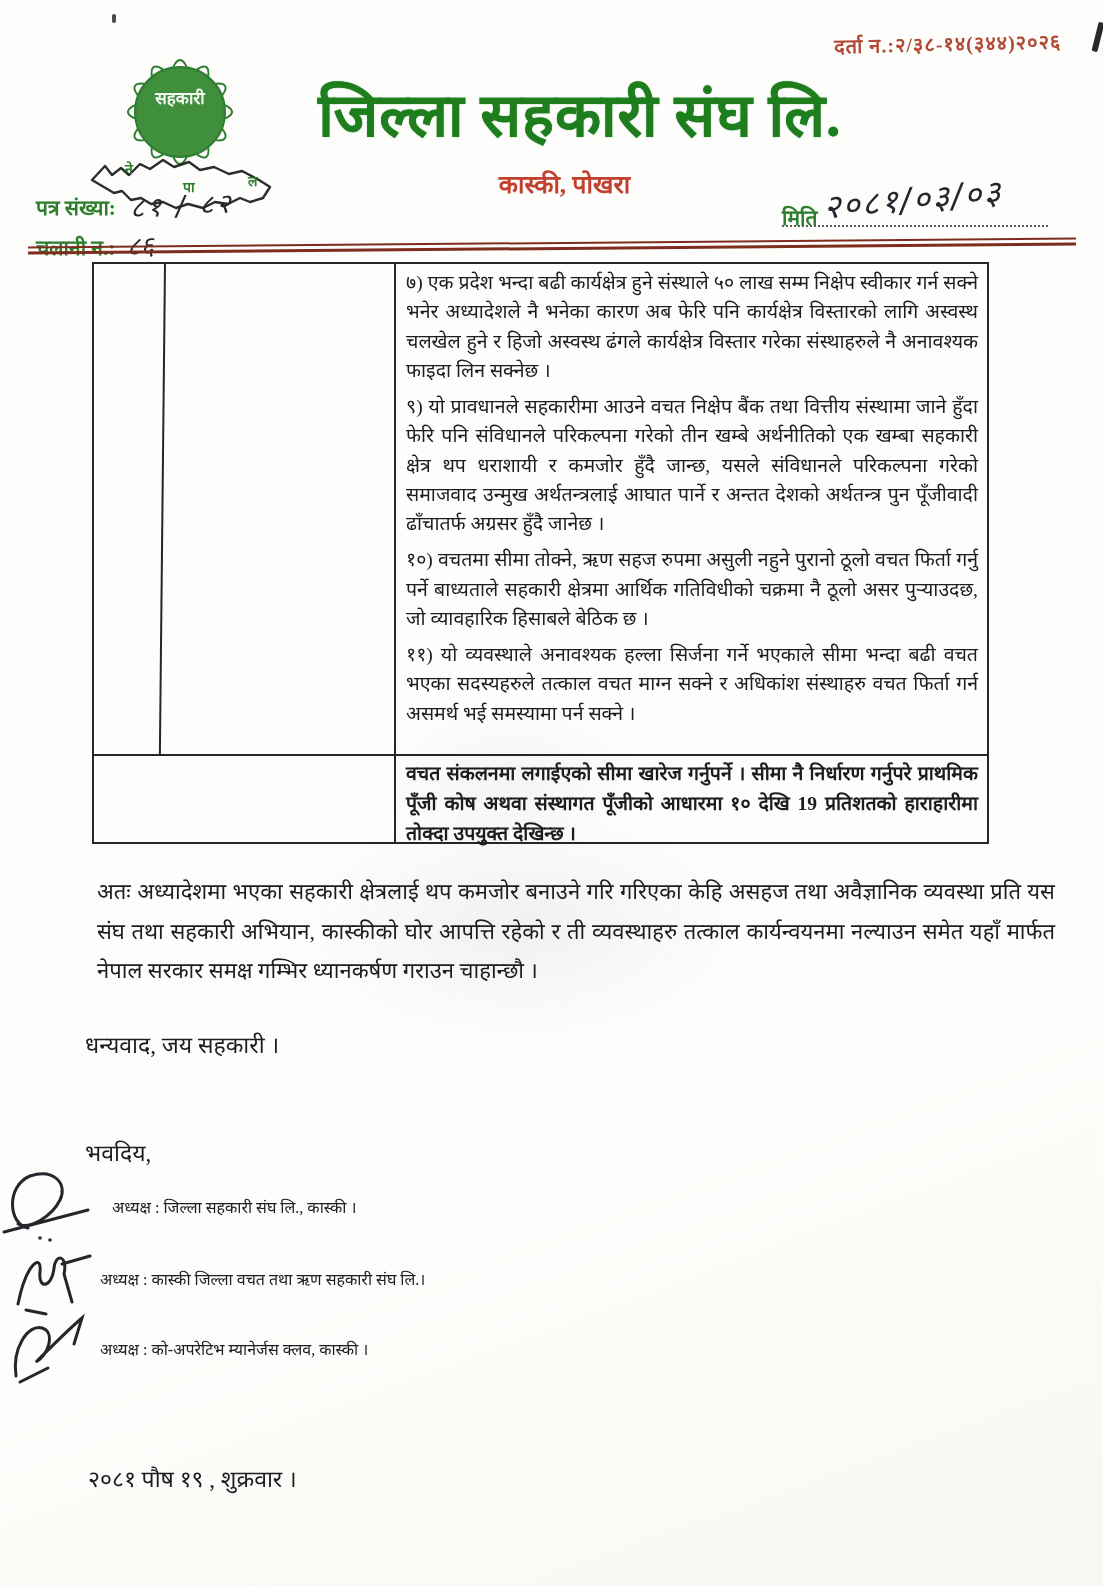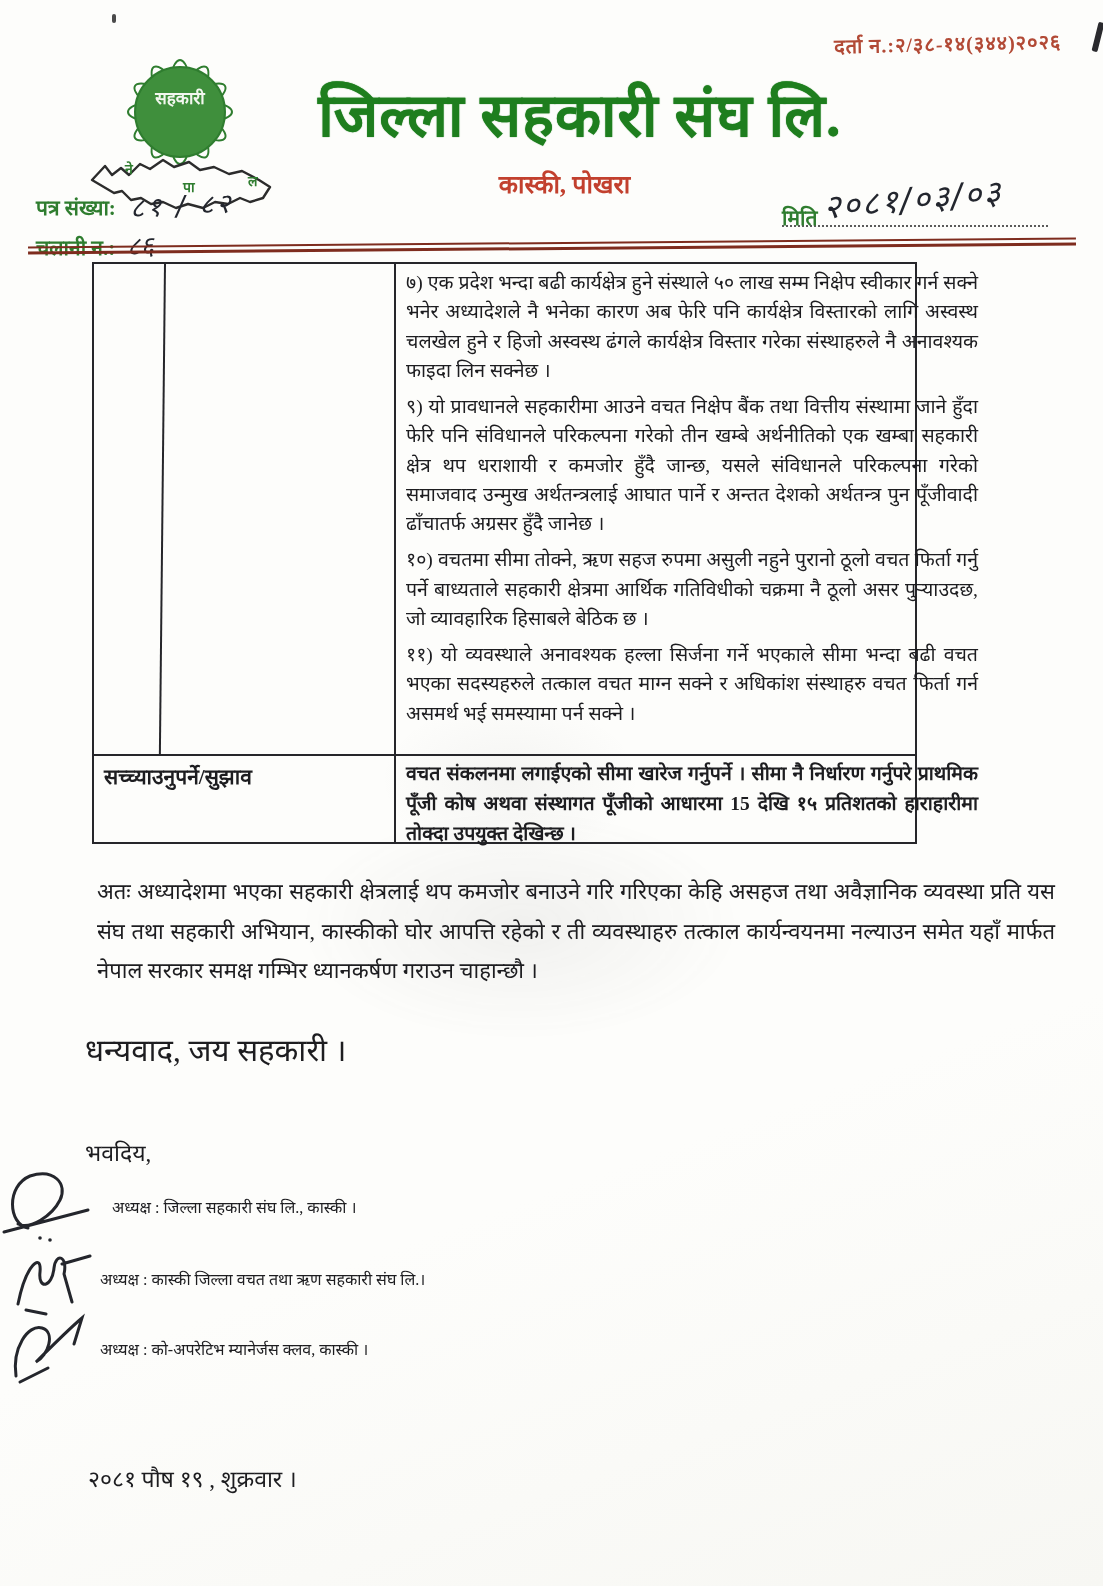--- a/index.html
+++ b/index.html
@@ -39,32 +39,32 @@
   .date-line .meta-label { position:relative; top:14px; }
   .date-line .hand { font-size:33px; letter-spacing:2px; display:inline-block; transform:rotate(-5deg); margin-left:2px; }
 
   .double-rule {
     top:242px; left:28px; width:1048px; height:8px;
     border-top:2px solid #7e2c1e; border-bottom:3px solid #7e2c1e;
     transform:rotate(-0.5deg);
   }
 
   
-  .doc-table { top:262px; left:92px; width:825px; height:582px; border:2px solid #26262a; }
+  .doc-table { top:262px; left:92px; width:897px; height:582px; border:2px solid #26262a; }
   .vline1 { position:absolute; left:70px; top:0; width:2px; height:490px; background:#26262a; transform:rotate(0.6deg); transform-origin:top; }
   .vline2 { position:absolute; left:300px; top:0; width:2px; height:578px; background:#26262a; }
   .hline  { position:absolute; left:0; top:490px; width:100%; height:2px; background:#26262a; }
   .points { position:absolute; left:312px; top:4px; width:572px; font-size:19.5px; line-height:1.5; }
   .points p { margin-bottom:7px; text-align:justify; }
   .suggest-label { position:absolute; left:10px; top:498px; width:285px; font-size:21px; font-weight:bold; }
   .suggest-text  { position:absolute; left:312px; top:495px; width:572px; font-size:19.5px; line-height:1.55; font-weight:bold; text-align:justify; }
 
   
   .closing { top:872px; left:85px; width:958px; font-size:22px; line-height:1.8; text-align:justify;margin-left:12px; }
-  .thanks  { top:1028px; left:85px; font-size:31px; }
+  .thanks  { top:1028px; left:85px; font-size:23px; }
   .regards { top:1136px; left:85px; font-size:23px;text-align:right; }
   .sig1-text { top:1196px; left:112px; }
   .sig2-text { top:1268px; left:100px; }
   .sig3-text { top:1338px; left:100px; }
   .sig-svg { stroke:#24262c; stroke-width:3; fill:none; stroke-linecap:round; }
   .footer-date { top:1462px; left:88px; font-size:23px; }
 
   .watermark {
     top:810px; left:300px; width:440px; height:230px; border-radius:50%;
     background:radial-gradient(closest-side, rgba(80,80,80,0.07), rgba(80,80,80,0));
@@ -134,22 +134,21 @@
     <div class="vline2"></div>
     <div class="hline"></div>
 
     <div class="points">
       <p>७) एक प्रदेश भन्दा बढी कार्यक्षेत्र हुने संस्थाले ५० लाख सम्म निक्षेप स्वीकार गर्न सक्ने भनेर अध्यादेशले नै भनेका कारण अब फेरि पनि कार्यक्षेत्र विस्तारको लागि अस्वस्थ चलखेल हुने र हिजो अस्वस्थ ढंगले कार्यक्षेत्र विस्तार गरेका संस्थाहरुले नै अनावश्यक फाइदा लिन सक्नेछ ।</p>
       <p>९) यो प्रावधानले सहकारीमा आउने वचत निक्षेप बैंक तथा वित्तीय संस्थामा जाने हुँदा फेरि पनि संविधानले परिकल्पना गरेको तीन खम्बे अर्थनीतिको एक खम्बा सहकारी क्षेत्र थप धराशायी र कमजोर हुँदै जान्छ, यसले संविधानले परिकल्पना गरेको समाजवाद उन्मुख अर्थतन्त्रलाई आघात पार्ने र अन्तत देशको अर्थतन्त्र पुन पूँजीवादी ढाँचातर्फ अग्रसर हुँदै जानेछ ।</p>
       <p>१०) वचतमा सीमा तोक्ने, ऋण सहज रुपमा असुली नहुने पुरानो ठूलो वचत फिर्ता गर्नु पर्ने बाध्यताले सहकारी क्षेत्रमा आर्थिक गतिविधीको चक्रमा नै ठूलो असर पुर्‍याउदछ, जो व्यावहारिक हिसाबले बेठिक छ ।</p>
       <p>११) यो व्यवस्थाले अनावश्यक हल्ला सिर्जना गर्ने भएकाले सीमा भन्दा बढी वचत भएका सदस्यहरुले तत्काल वचत माग्न सक्ने र अधिकांश संस्थाहरु वचत फिर्ता गर्न असमर्थ भई समस्यामा पर्न सक्ने ।</p>
     </div>
 
-    <div class="suggest-label">सच्च्याउनुपर्ने/सुझाव</div>
-    <div class="suggest-text">वचत संकलनमा लगाईएको सीमा खारेज गर्नुपर्ने । सीमा नै निर्धारण गर्नुपरे प्राथमिक पूँजी कोष अथवा संस्थागत पूँजीको आधारमा 15 देखि १५ प्रतिशतको हाराहारीमा तोक्दा उपयुक्त देखिन्छ ।</div>
+    <div class="suggest-text">वचत संकलनमा लगाईएको सीमा खारेज गर्नुपर्ने । सीमा नै निर्धारण गर्नुपरे प्राथमिक पूँजी कोष अथवा संस्थागत पूँजीको आधारमा १० देखि 19 प्रतिशतको हाराहारीमा तोक्दा उपयुक्त देखिन्छ ।</div>
   </div>
 
   <div class="abs closing">अतः अध्यादेशमा भएका सहकारी क्षेत्रलाई थप कमजोर बनाउने गरि गरिएका केहि असहज तथा अवैज्ञानिक व्यवस्था प्रति यस संघ तथा सहकारी अभियान, कास्कीको घोर आपत्ति रहेको र ती व्यवस्थाहरु तत्काल कार्यन्वयनमा नल्याउन समेत यहाँ मार्फत नेपाल सरकार समक्ष गम्भिर ध्यानकर्षण गराउन चाहान्छौ ।</div>
   <div class="abs thanks">धन्यवाद, जय सहकारी ।</div>
   <div class="abs regards">भवदिय,</div>
 
   <svg class="abs" style="top:1166px; left:2px;" width="108" height="80" viewBox="0 0 108 80">
     <path class="sig-svg" d="M26 62 C6 58 4 20 28 10 C52 2 66 18 58 34 C50 50 28 64 16 58 M2 66 L86 44"></path>
     <circle cx="38" cy="72" r="1.8" fill="#24262c"></circle>
       <circle cx="48" cy="74" r="1.8" fill="#24262c"></circle>

